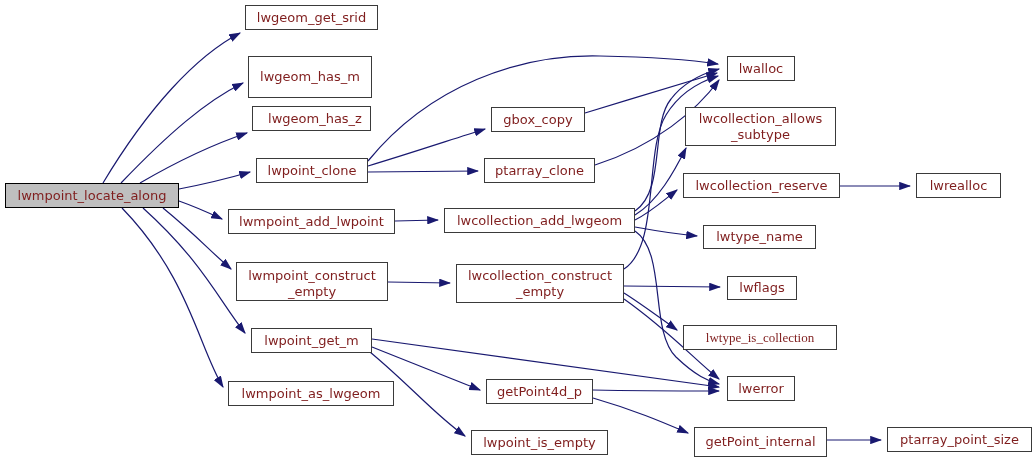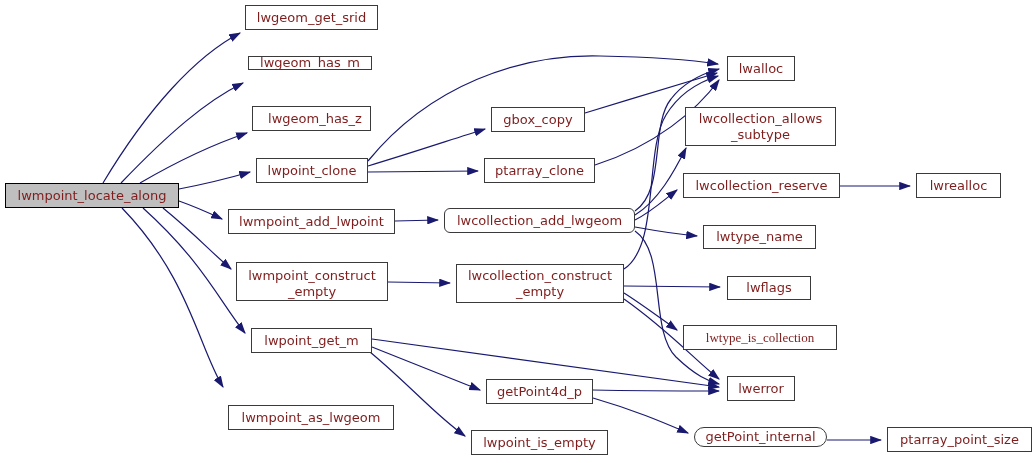--- a/index.html
+++ b/index.html
@@ -74,50 +74,50 @@
     <path class="e" d="M827,440 L881,440"></path>
   </svg>
 
   <div class="node hl" style="left:5px;top:183px;width:174px;height:25px;align-items:center;">
       <span>lwmpoint_locate_along</span>
     </div>
 
   <div class="node" style="left:245px;top:5px;width:133px;height:25px;">
       <span>lwgeom_get_srid</span>
     </div>
-  <div class="node" style="left:248px;top:56px;width:124px;height:14px;">
+  <div class="node" style="left:248px;top:56px;width:124px;height:42px;">
       <span>lwgeom_has_m</span>
     </div>
   <div class="node" style="left:252px;top:106px;width:119px;height:25px;padding-left:7px;">
       <span>lwgeom_has_z</span>
     </div>
   <div class="node" style="left:256px;top:158px;width:112px;height:25px;">
       <span>lwpoint_clone</span>
     </div>
   <div class="node" style="left:228px;top:209px;width:167px;height:25px;">
       <span>lwmpoint_add_lwpoint</span>
     </div>
   <div class="node" style="left:236px;top:262px;width:152px;height:39px;justify-content:flex-end;">
       <span>lwmpoint_construct</span>
       <span>_empty</span>
     </div>
   <div class="node" style="left:251px;top:328px;width:121px;height:25px;">
       <span>lwpoint_get_m</span>
     </div>
-  <div class="node" style="left:228px;top:381px;width:166px;height:25px;margin-top:24px;">
+  <div class="node" style="left:228px;top:381px;width:166px;height:25px;">
       <span>lwmpoint_as_lwgeom</span>
     </div>
 
   <div class="node" style="left:491px;top:107px;width:94px;height:25px;">
       <span>gbox_copy</span>
     </div>
   <div class="node" style="left:484px;top:158px;width:111px;height:25px;">
       <span>ptarray_clone</span>
     </div>
-  <div class="node" style="left:444px;top:208px;width:191px;height:25px;border-radius:6px;">
+  <div class="node" style="left:444px;top:208px;width:191px;height:25px;">
       <span>lwcollection_add_lwgeom</span>
     </div>
   <div class="node" style="left:456px;top:264px;width:168px;height:39px;">
       <span>lwcollection_construct</span>
       <span>_empty</span>
     </div>
   <div class="node" style="left:486px;top:379px;width:107px;height:25px;">
       <span>getPoint4d_p</span>
     </div>
   <div class="node" style="left:471px;top:430px;width:137px;height:25px;">
@@ -133,29 +133,29 @@
     </div>
   <div class="node" style="left:683px;top:173px;width:157px;height:25px;">
       <span>lwcollection_reserve</span>
     </div>
   <div class="node" style="left:916px;top:173px;width:85px;height:25px;">
       <span>lwrealloc</span>
     </div>
   <div class="node" style="left:703px;top:225px;width:113px;height:24px;">
       <span>lwtype_name</span>
     </div>
-  <div class="node" style="left:727px;top:276px;width:84px;height:24px;">
+  <div class="node" style="left:727px;top:276px;width:70px;height:24px;">
       <span>lwflags</span>
     </div>
   <div class="node" style="left:683px;top:325px;width:154px;height:25px;font-family:Liberation Serif, serif;">
       <span>lwtype_is_collection</span>
     </div>
   <div class="node" style="left:727px;top:376px;width:68px;height:25px;">
       <span>lwerror</span>
     </div>
-  <div class="node" style="left:694px;top:427px;width:133px;height:20px;border-radius:11px;">
+  <div class="node" style="left:694px;top:427px;width:133px;height:30px;">
       <span>getPoint_internal</span>
     </div>
   <div class="node" style="left:887px;top:427px;width:145px;height:25px;">
       <span>ptarray_point_size</span>
     </div>
 
 </div>
 
 </body></html>

